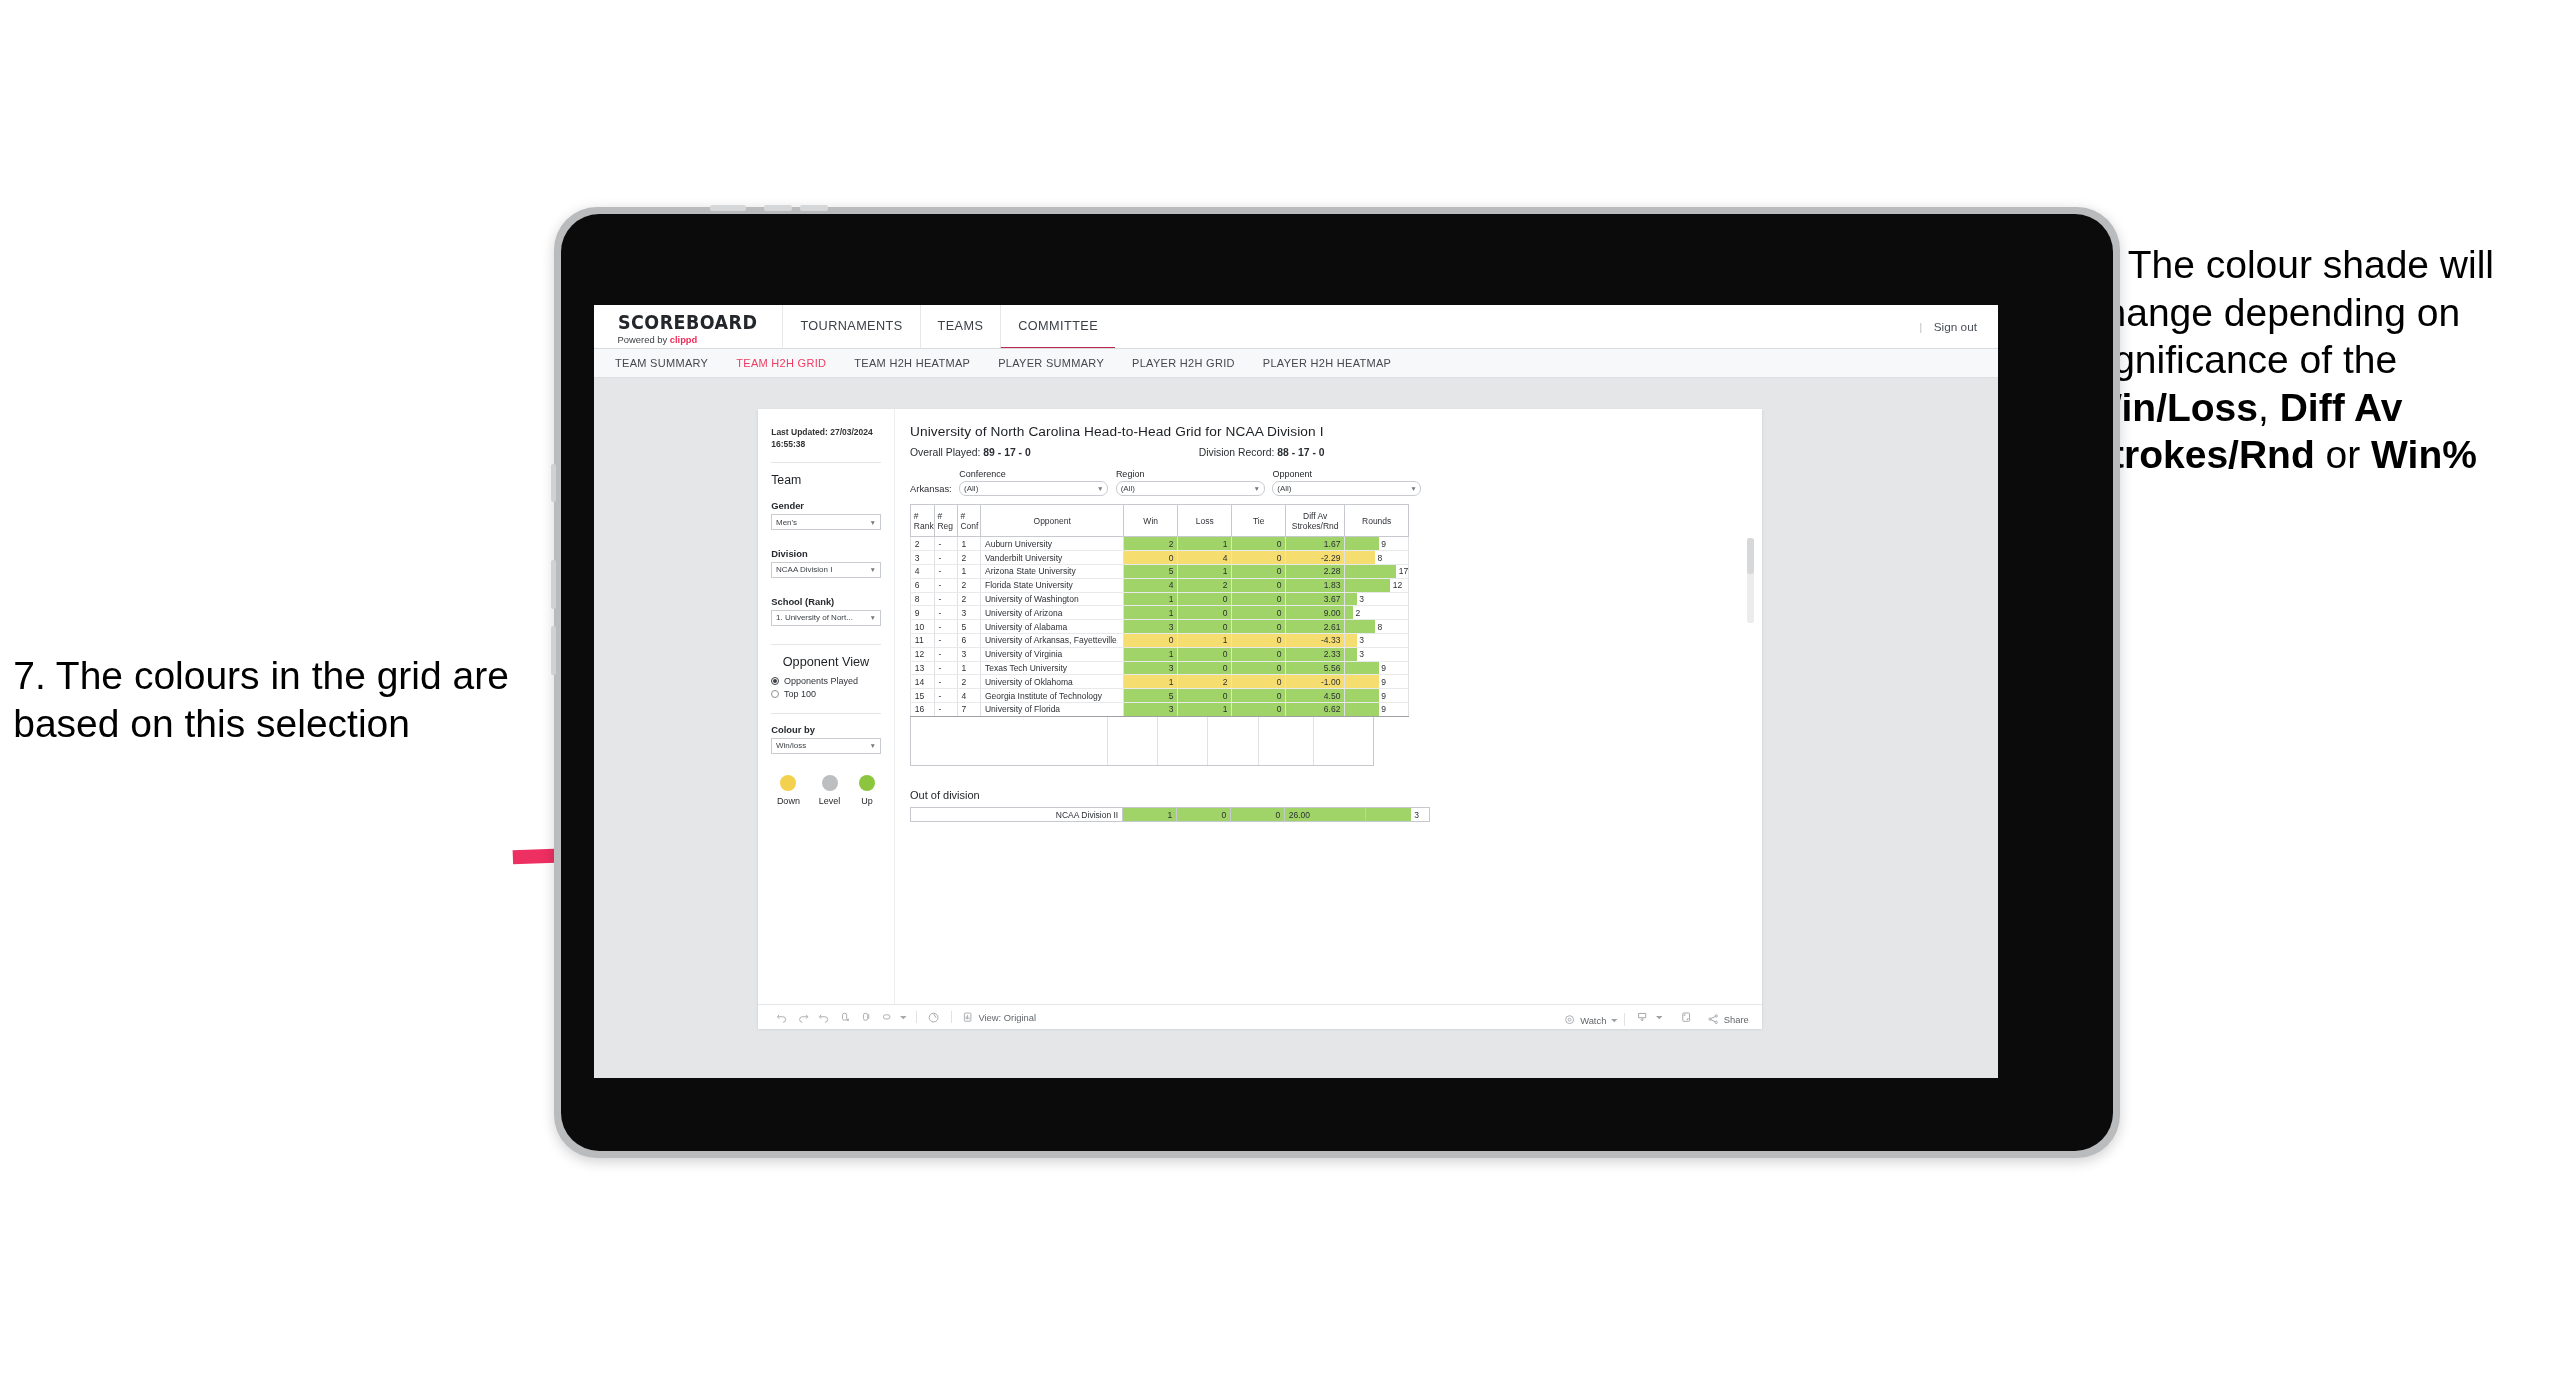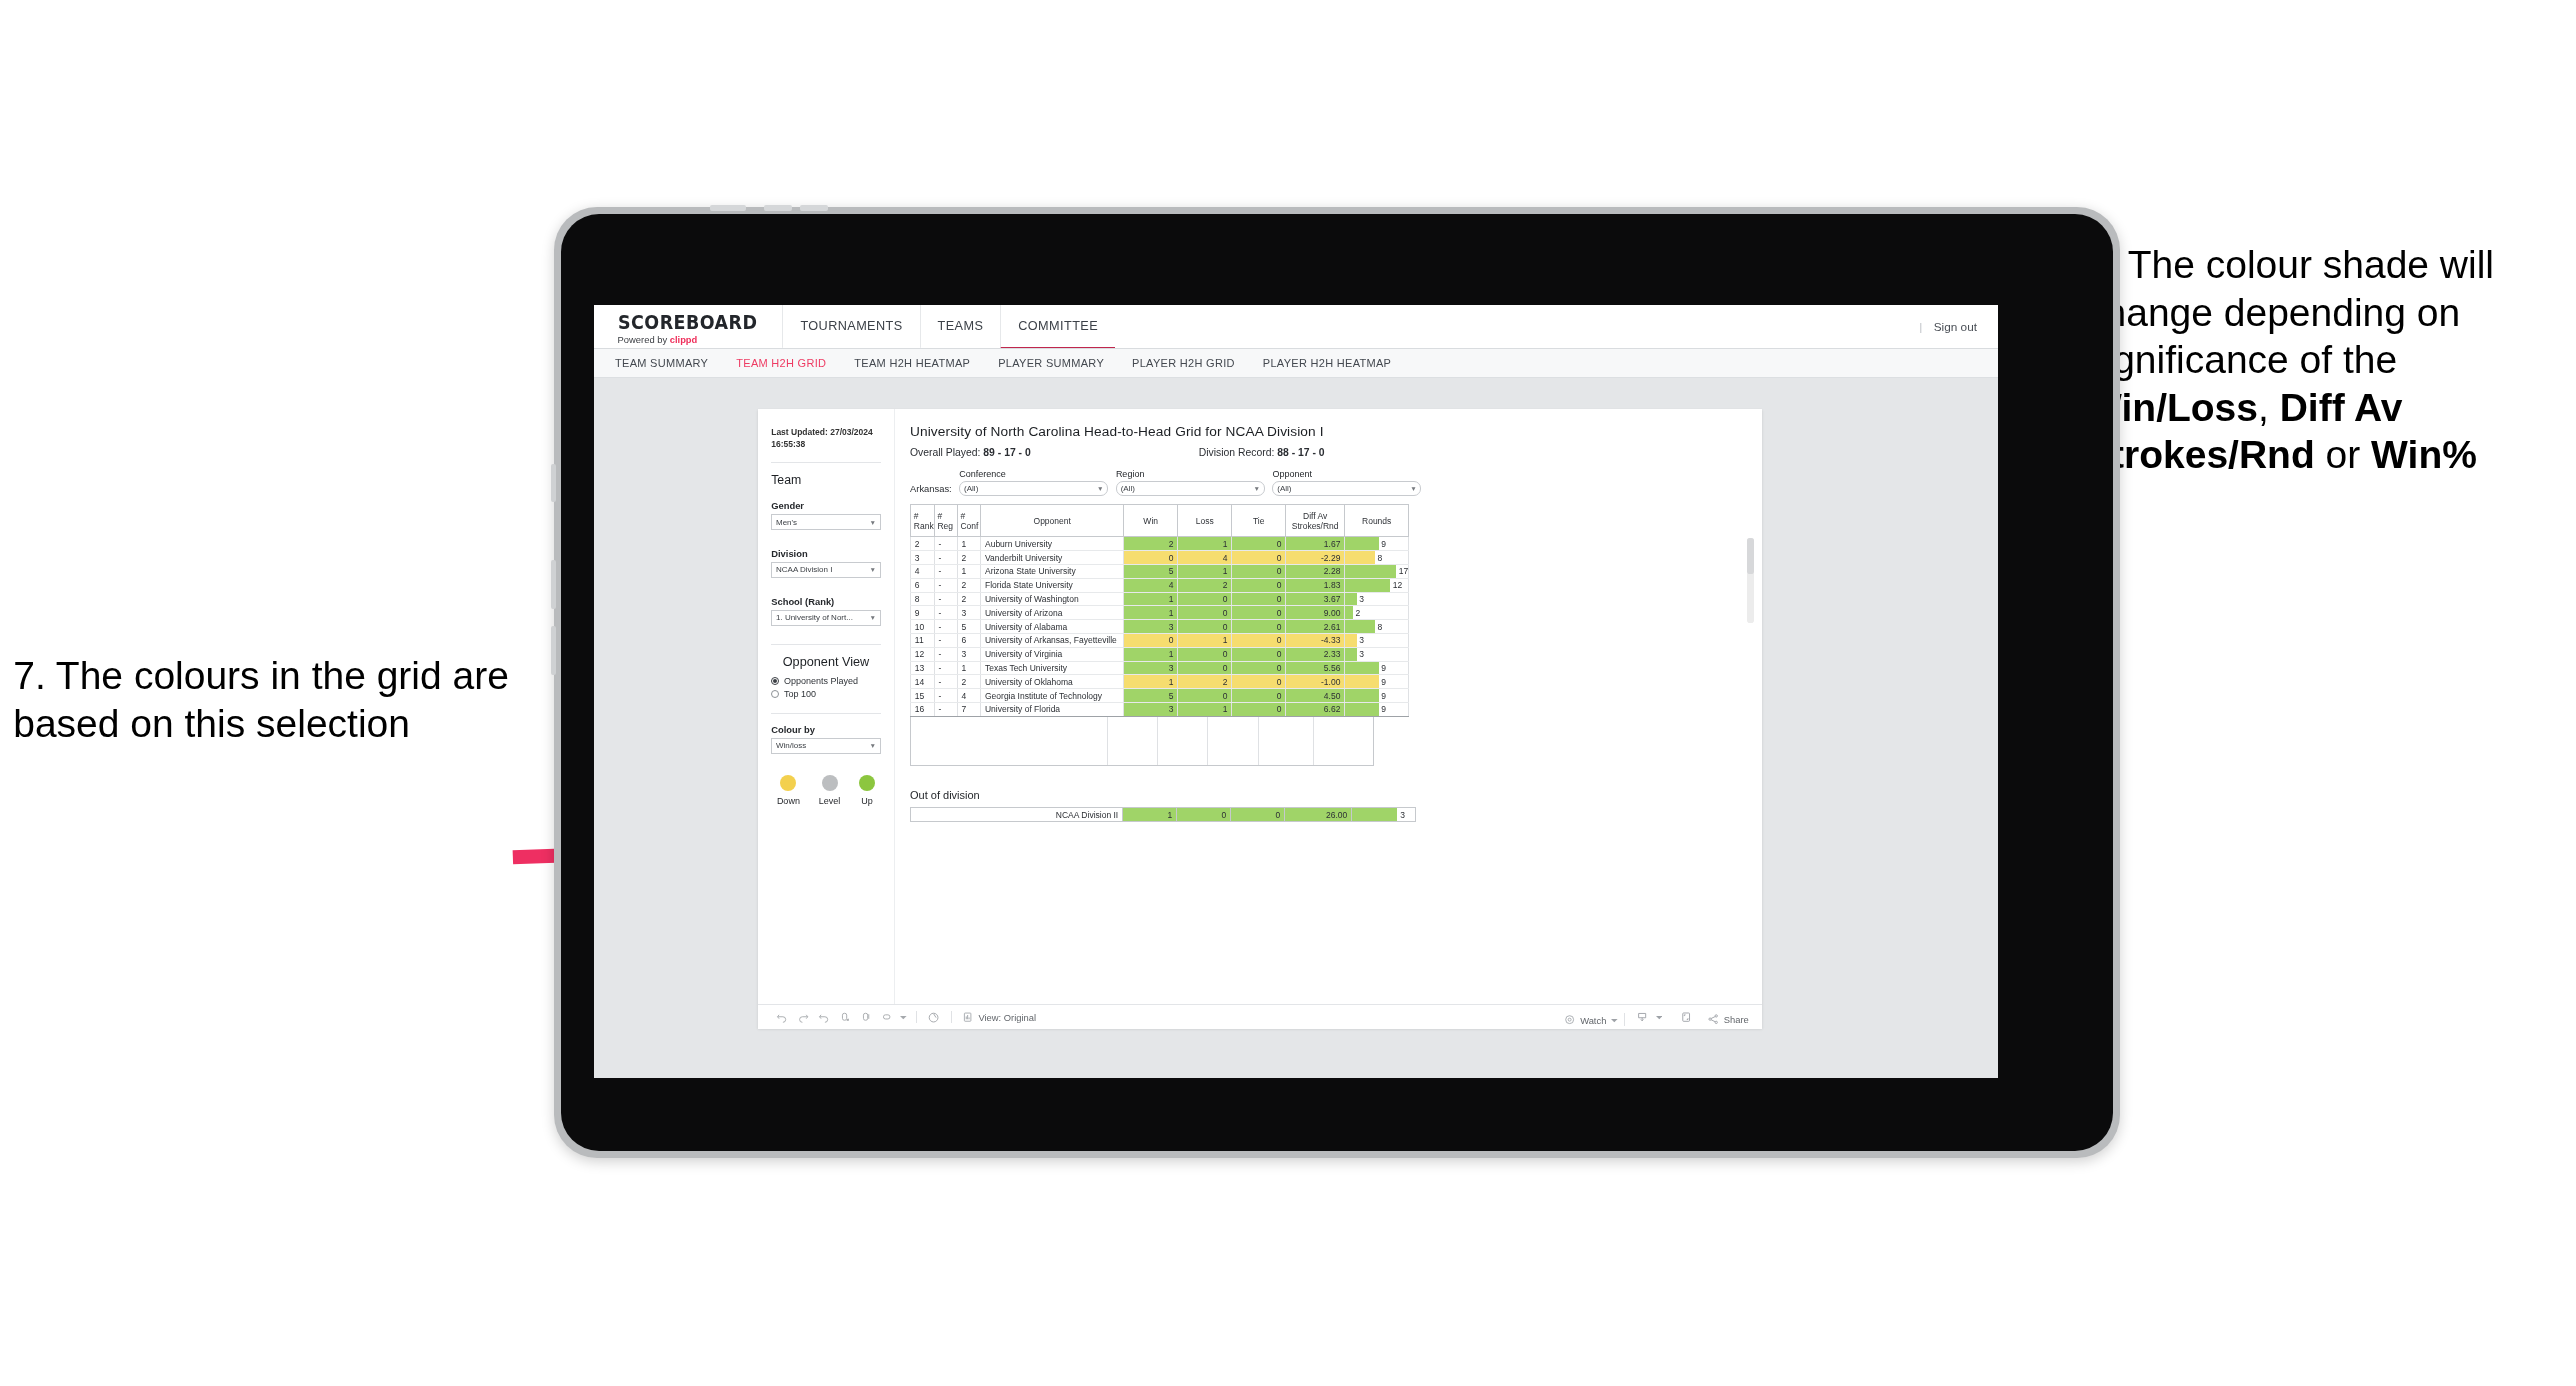--- a/index.html
+++ b/index.html
@@ -521,21 +521,21 @@
         </div>
 
         <div id="ood-h">Out of division</div>
         <table id="ood">
           <tbody id="ood-body">
               <tr>
                 <td style="width:212px;text-align:right">NCAA Division II</td>
                 <td class="win" style="width:54px;text-align:right">1</td>
                 <td class="win" style="width:54px;text-align:right">0</td>
                 <td class="win" style="width:54px;text-align:right">0</td>
-                <td class="win" style="width:67px;text-align:right">26.00</td>
+                <td class="win" style="width:81px;">26.00</td>
                 <td style="width:64px;padding:0">
                   <div class="bar">
                     <span class="barfill win" style="width:72%"></span>
                     <span class="barnum">3</span>
                   </div>
                 </td>
               </tr>
             </tbody>
         </table>
       </div>

